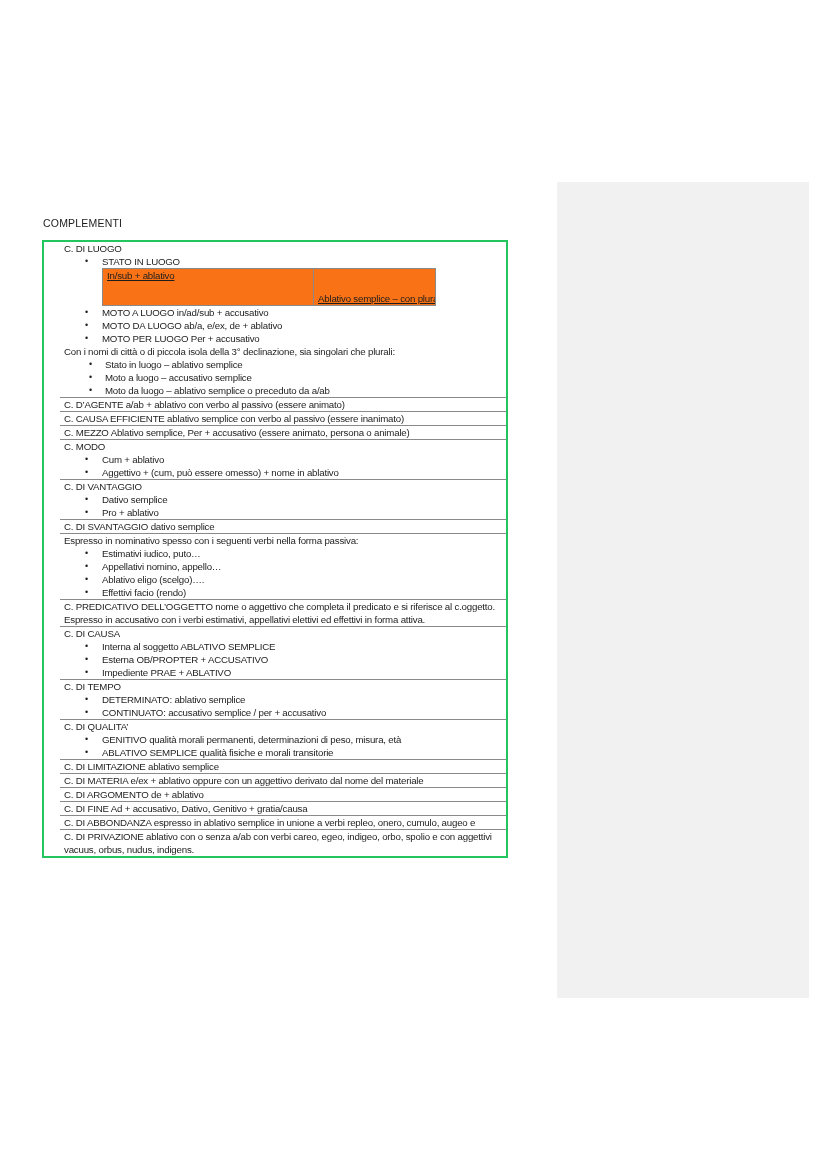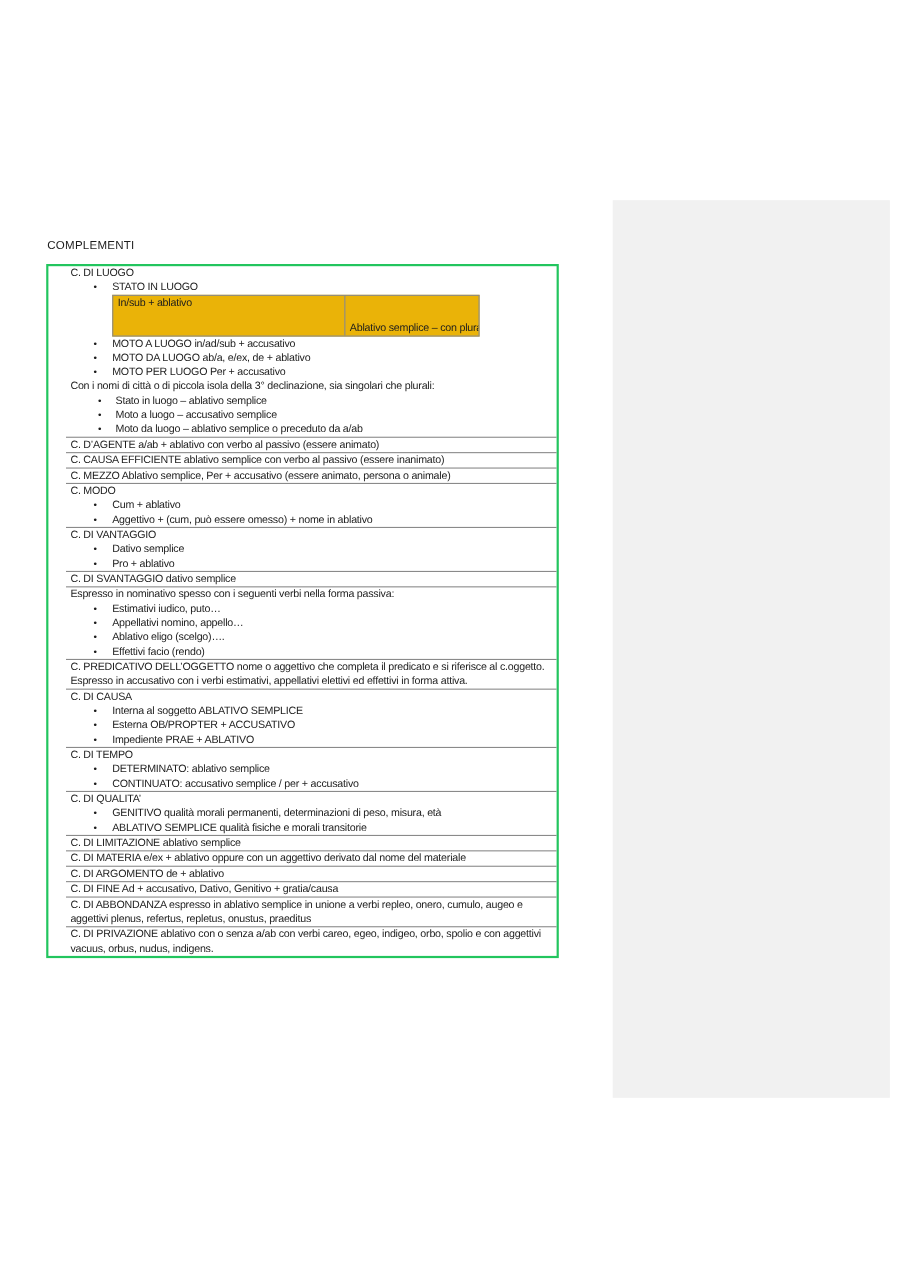--- a/index.html
+++ b/index.html
@@ -36,21 +36,22 @@
   .ln.b2 { padding-left:41px; }
   .mk {
     position:absolute; top:-0.5px; font-size:9px; line-height:13px; color:#1d1d1d;
   }
   .b1 .mk { left:21px; }
   .b2 .mk { left:25px; }
 
   .itbl {
     margin-left:38px; width:334px;
     border:1px solid #8a8a8a;
-    background:#eab308;
+    background:#f97316;
+    text-decoration:underline;
   }
   .itr { display:flex; border-bottom:1px solid #8a8a8a; }
   .itr:last-child { border-bottom:none; }
   .itd {
     width:211px; padding:0 4px; line-height:13px;
     border-right:1px solid #8a8a8a; white-space:nowrap; overflow:hidden;
   }
   .itd.r { width:206px; flex:1; border-right:none;margin-top:23px; }
 </style>
 </head>
@@ -151,21 +152,20 @@
     </div>
     <div class="sec">
       <div class="ln">C. DI ARGOMENTO de + ablativo</div>
     </div>
     <div class="sec">
       <div class="ln">C. DI FINE Ad + accusativo, Dativo, Genitivo + gratia/causa</div>
     </div>
 
     <div class="sec">
       <div class="ln">C. DI ABBONDANZA espresso in ablativo semplice in unione a verbi repleo, onero, cumulo, augeo e</div>
-      <div class="ln">aggettivi plenus, refertus, repletus, onustus, praeditus</div>
     </div>
 
     <div class="sec">
       <div class="ln">C. DI PRIVAZIONE ablativo con o senza a/ab con verbi careo, egeo, indigeo, orbo, spolio e con aggettivi</div>
       <div class="ln">vacuus, orbus, nudus, indigens.</div>
     </div>
 
   </div>
 </div>
 

